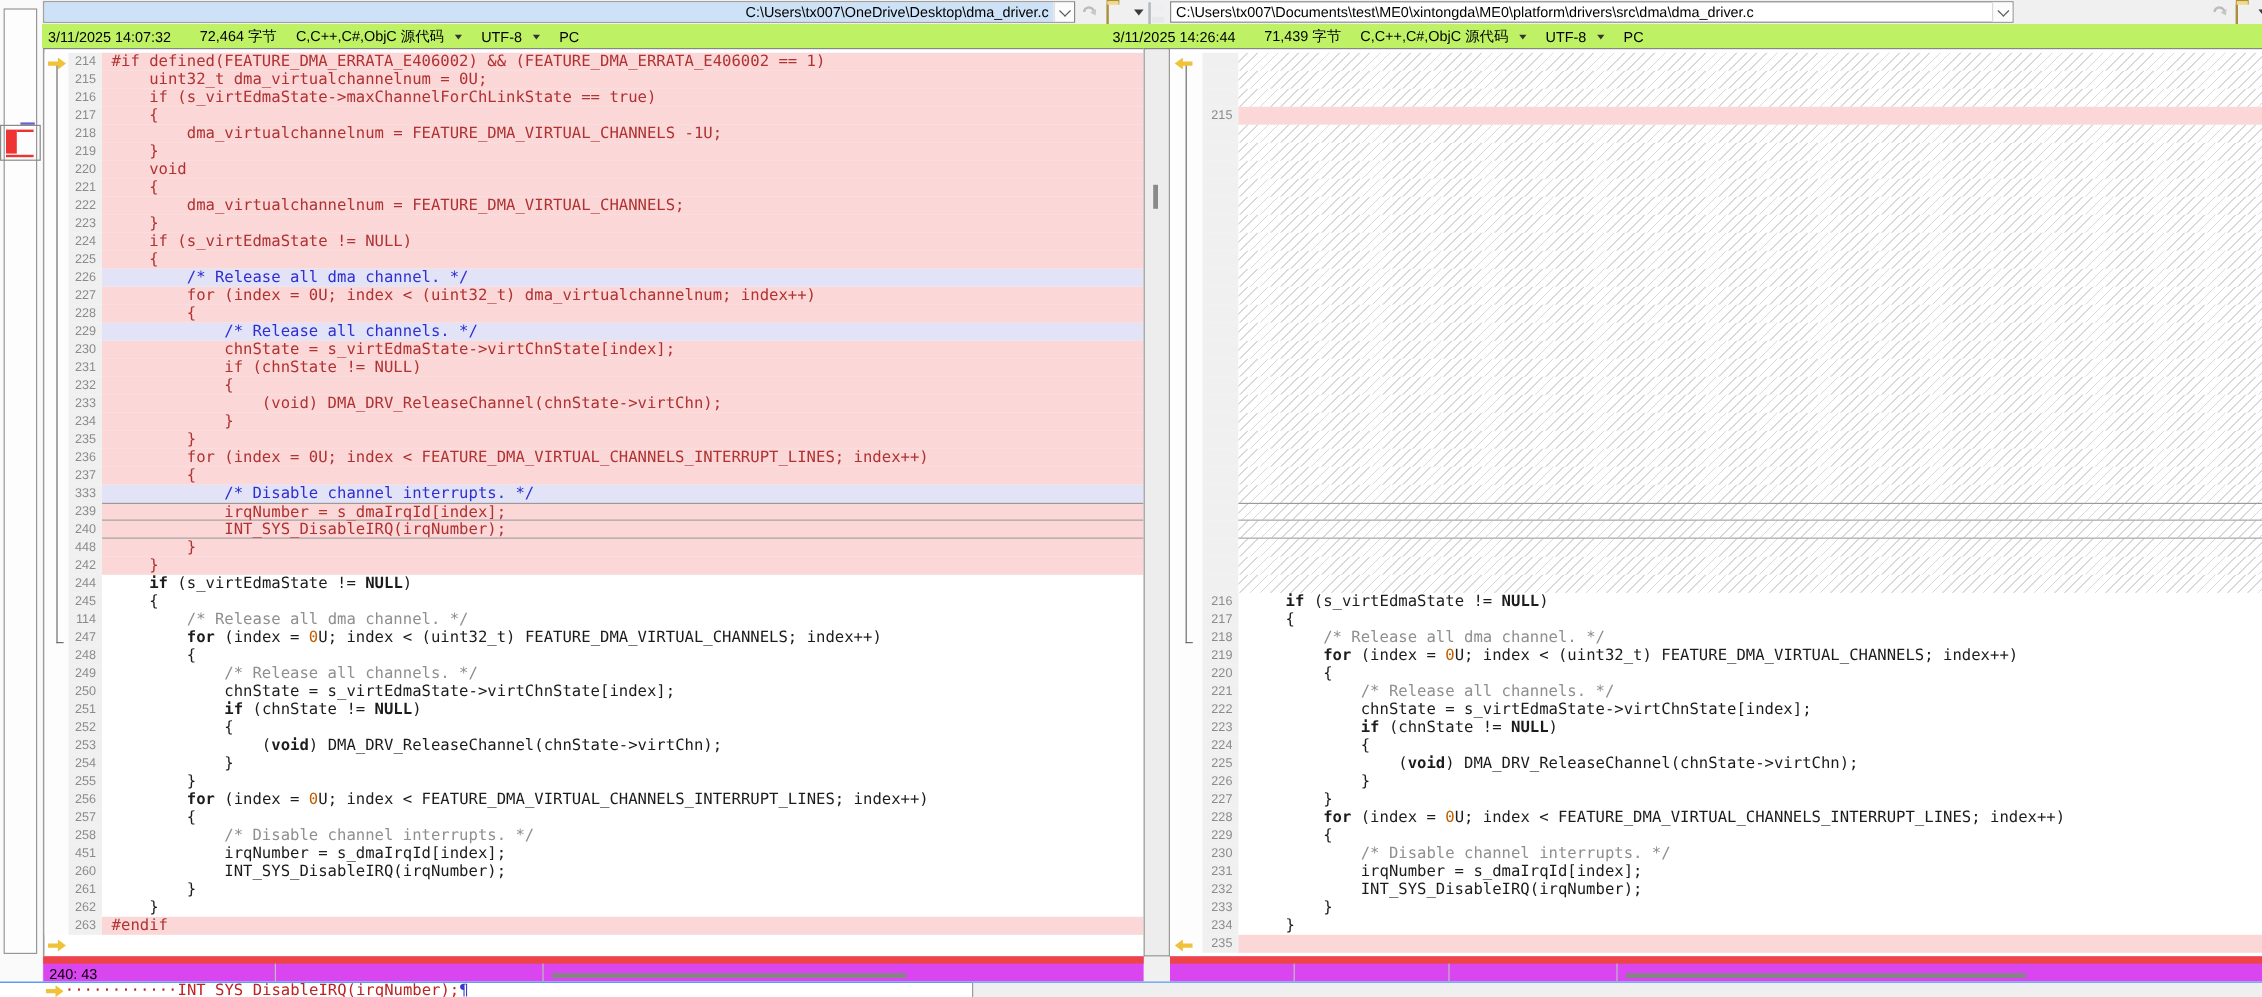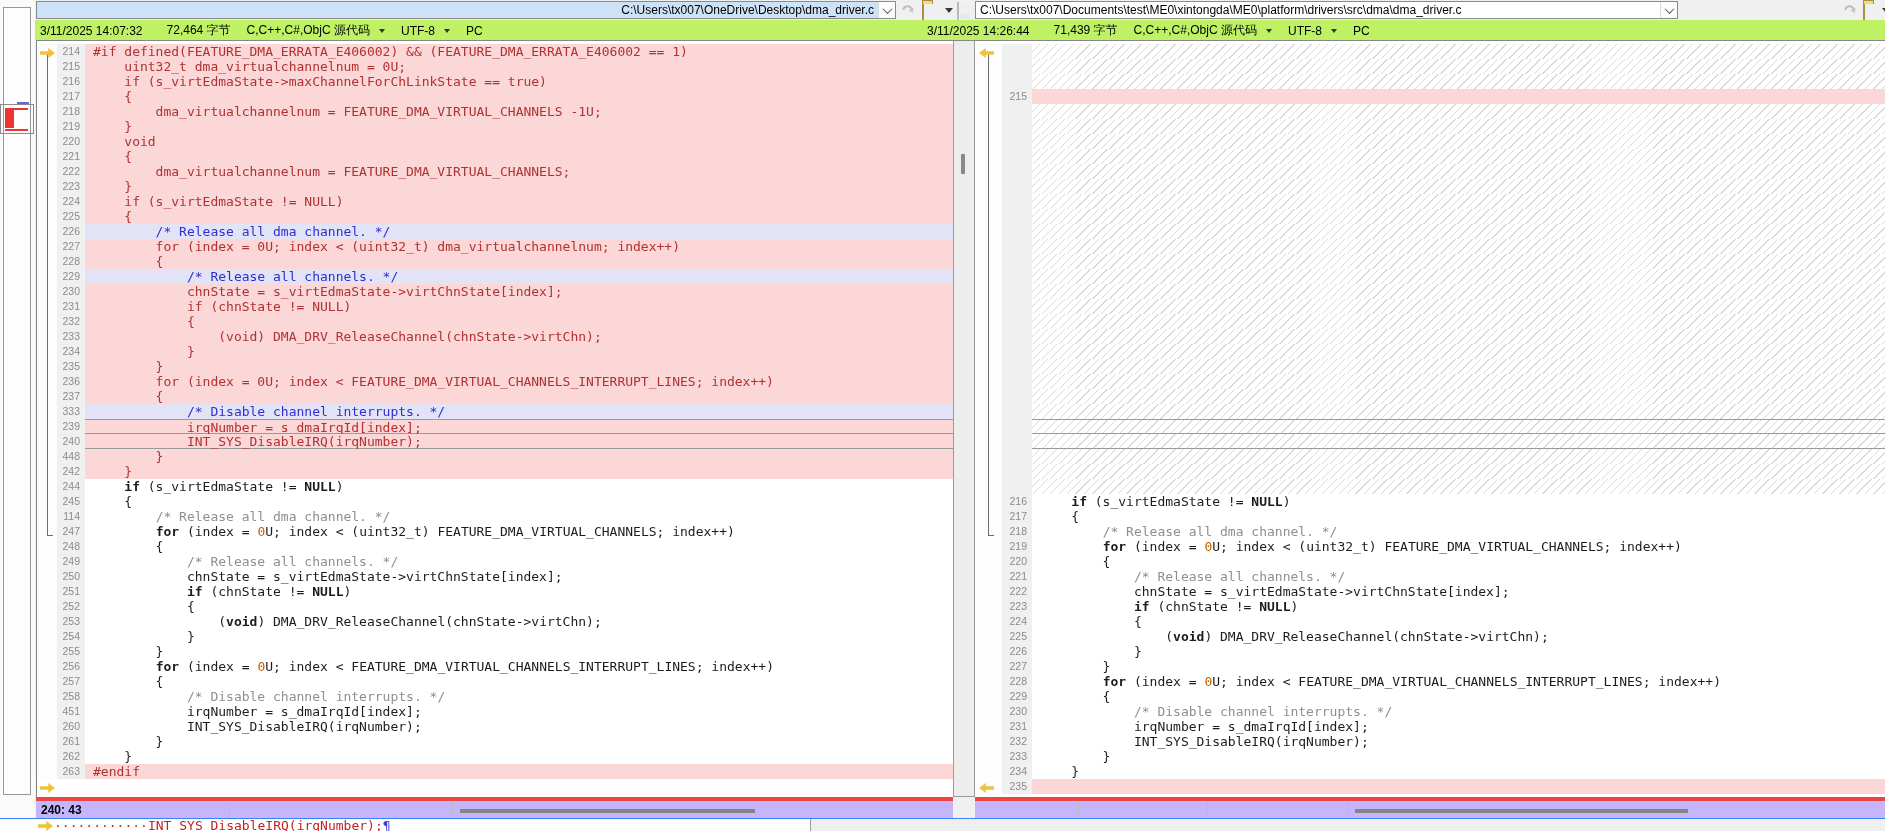--- a/index.html
+++ b/index.html
@@ -69,22 +69,22 @@
   .yarr { position:absolute; width:15px; height:10px; background:#efc23a;
           clip-path:polygon(0 32%,55% 32%,55% 0,100% 50%,55% 100%,55% 68%,0 68%); }
   .yarr.l { transform:scaleX(-1); }
 
   
   #vscroll { position:absolute; left:953px; top:40px; width:22px; height:757px;
              background:#ededed; border:1px solid #9a9a9a; border-top:1px solid #868686; }
   #vthumb { position:absolute; left:7px; top:113px; width:4px; height:20px; background:#8a8a8a; }
 
   
-  .statusrow { position:absolute; top:797px; height:21px; background:#c4b5fd;
-               border-top:4px solid #ef4444;font-weight:bold; }
+  .statusrow { position:absolute; top:797px; height:21px; background:#d946ef;
+               border-top:6px solid #ef4444; }
   #lstatus { left:36px; width:917px; } #rstatus { left:975px; width:910px; }
   .cell { position:absolute; top:0; height:100%; border-right:1px solid #bdbdbd;
           font-size:12px; line-height:19px; padding-left:5px; color:#000; }
   .hthumb { position:absolute; top:8px; height:4px; background:#858585; }
 
   
   #detail { position:absolute; left:0; top:818px; width:1885px; height:13px;
             background:#fff; border-top:1px solid #3b82f6; }
   #detail .graypart { position:absolute; left:810px; top:0; right:0; height:100%;
                       background:#efefef; border-left:1px solid #9a9a9a; }

